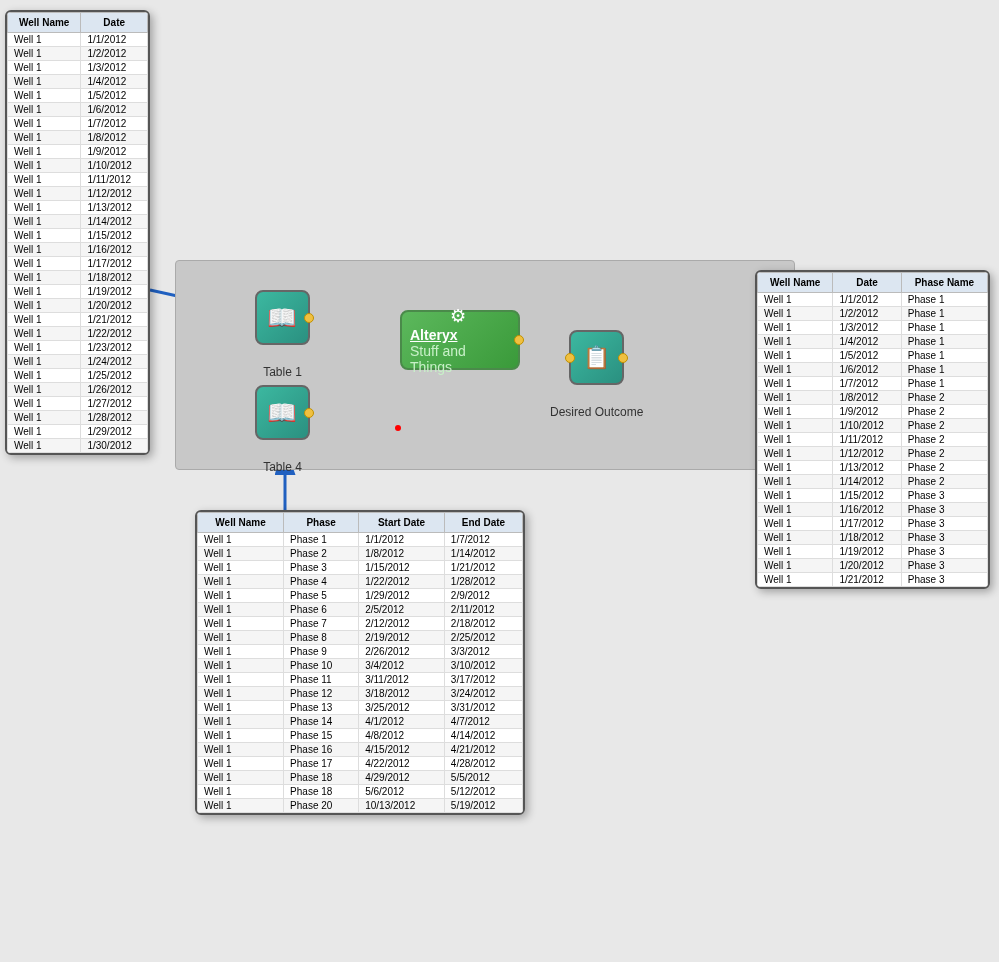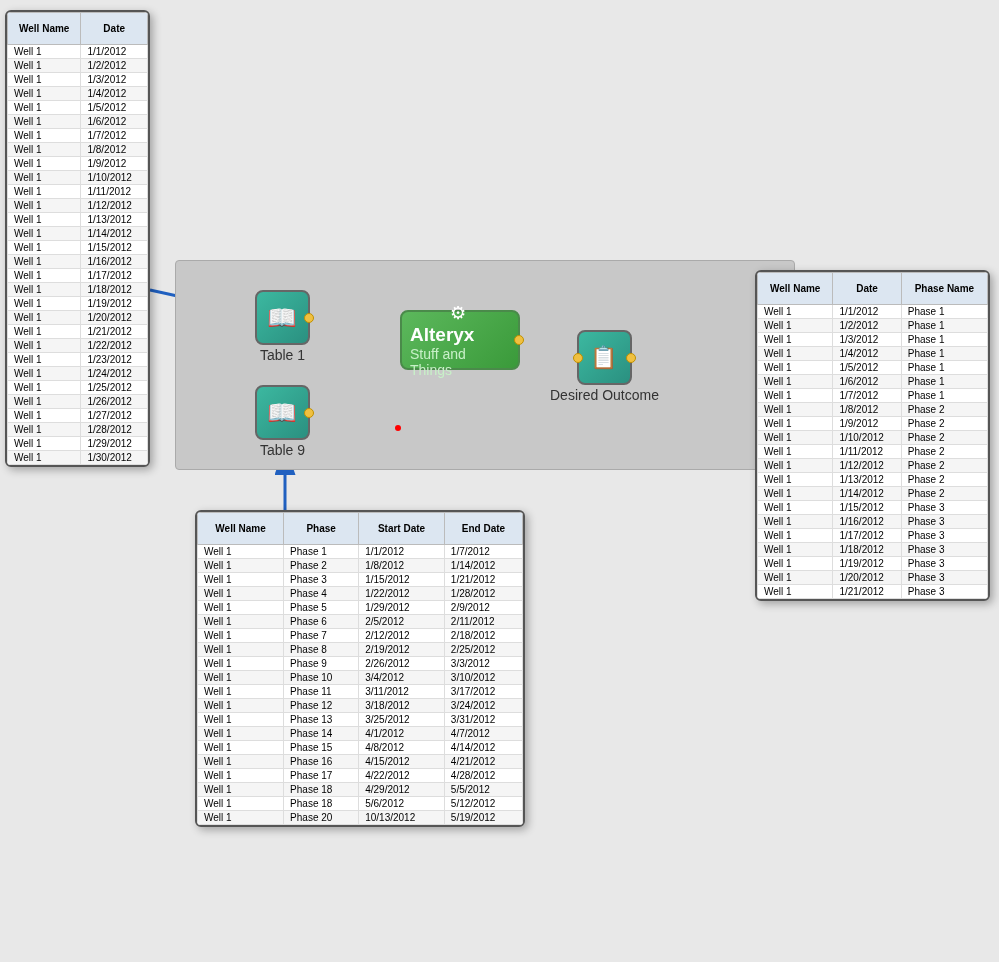--- a/index.html
+++ b/index.html
@@ -36,21 +36,21 @@
     }
 
     .floating-table table {
       border-collapse: collapse;
       width: 100%;
     }
 
     .floating-table table th {
       background: #dce6f1;
       border: 1px solid #bbb;
-      padding: 10px 6px;
+      padding: 4px 6px;
       font-weight: bold;
       font-size: 10px;
       white-space: nowrap;
     }
 
     .floating-table table td {
       border: 1px solid #ddd;
       padding: 1px 6px;
       font-size: 10px;
       white-space: nowrap;
@@ -95,22 +95,22 @@
       border-radius: 8px;
       border: 2px solid #666;
       display: flex;
       align-items: center;
       justify-content: center;
       font-size: 22px;
       position: relative;
     }
 
     .node-label {
-      font-size: 14px;
-      margin-top: 2px;
+      font-size: 12px;
+      margin-top: 20px;
       text-align: center;
       color: #333;
     }
 
     .node-table1 {
       left: 255px;
       top: 290px;
     }
 
     .node-table2 {
@@ -169,23 +169,24 @@
       position: absolute;
       top: 0;
       left: 0;
       width: 999px;
       height: 962px;
       pointer-events: none;
     }
 
     
     .alteryx-title {
-      font-size: 19px;
+      font-size: 14px;
       font-weight: bold;
       color: white;
+      text-decoration: underline;
     }
     .alteryx-sub {
       font-size: 14px;
       color: #c8f0c8;
     }
 
     
     .red-dot {
       position: absolute;
       width: 6px;
@@ -616,21 +617,21 @@
     <span class="connector-dot dot-right"></span>
   </div>
   <div class="node-label">Table 1</div>
 </div>
 
 <div class="node node-table2">
   <div class="node-box box-table">
     <span style="font-size:24px;">📖</span>
     <span class="connector-dot dot-right"></span>
   </div>
-  <div class="node-label">Table 9</div>
+  <div class="node-label">Table 4</div>
 </div>
 
 <div class="node node-alteryx">
   <div class="box-alteryx" style="display:flex; align-items:center; justify-content:center; border:2px solid #4a8a4a; border-radius:8px; padding:4px 8px; position:relative;">
     <span style="font-size:18px; margin-right:4px;">⚙</span>
     <div>
       <div class="alteryx-title">Alteryx</div>
       <div class="alteryx-sub">Stuff and Things</div>
     </div>
     <span class="connector-dot dot-right"></span>

